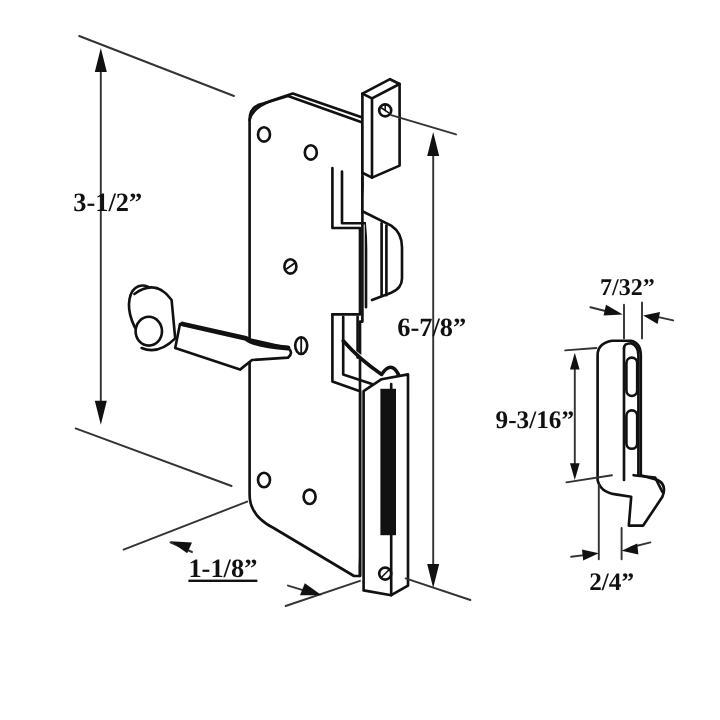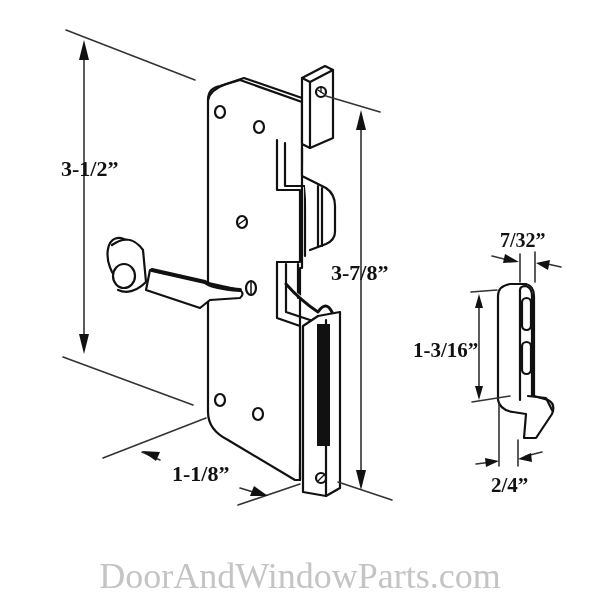--- a/index.html
+++ b/index.html
@@ -140,21 +140,20 @@
         <line x1="476" y1="464" x2="492" y2="462"></line>
         <line x1="526" y1="456" x2="542" y2="452"></line>
         <polygon points="499,461 485,458 486,467" fill="#111" stroke="none"></polygon>
         <polygon points="518,459 531,453 532,462" fill="#111" stroke="none"></polygon>
       </g>
     </g>
   </svg>
 
   
   <div class="dim-label" style="left:61px; top:158px; font-size:22px;">3-1/2”</div>
-  <div class="dim-label" style="left:331px; top:262px; font-size:22px;">3-7/8”</div>
-  <div class="dim-label" style="left:172px; top:463px; font-size:22px;">1-1/8”</div>
+  <div class="dim-label" style="left:331px; top:262px; font-size:22px;">6-7/8”</div>
+  <div class="dim-label" style="left:157px; top:463px; font-size:22px;text-decoration:underline;">1-1/8”</div>
   <div class="dim-label" style="left:500px; top:230px; font-size:20px;">7/32”</div>
-  <div class="dim-label" style="left:413px; top:340px; font-size:21px;">1-3/16”</div>
+  <div class="dim-label" style="left:413px; top:340px; font-size:21px;">9-3/16”</div>
   <div class="dim-label" style="left:491px; top:475px; font-size:21px;">2/4”</div>
 
   
-  <div class="watermark" style="top:558px; font-size:36px;">DoorAndWindowParts.com</div>
 </div>
 
 </body></html>

